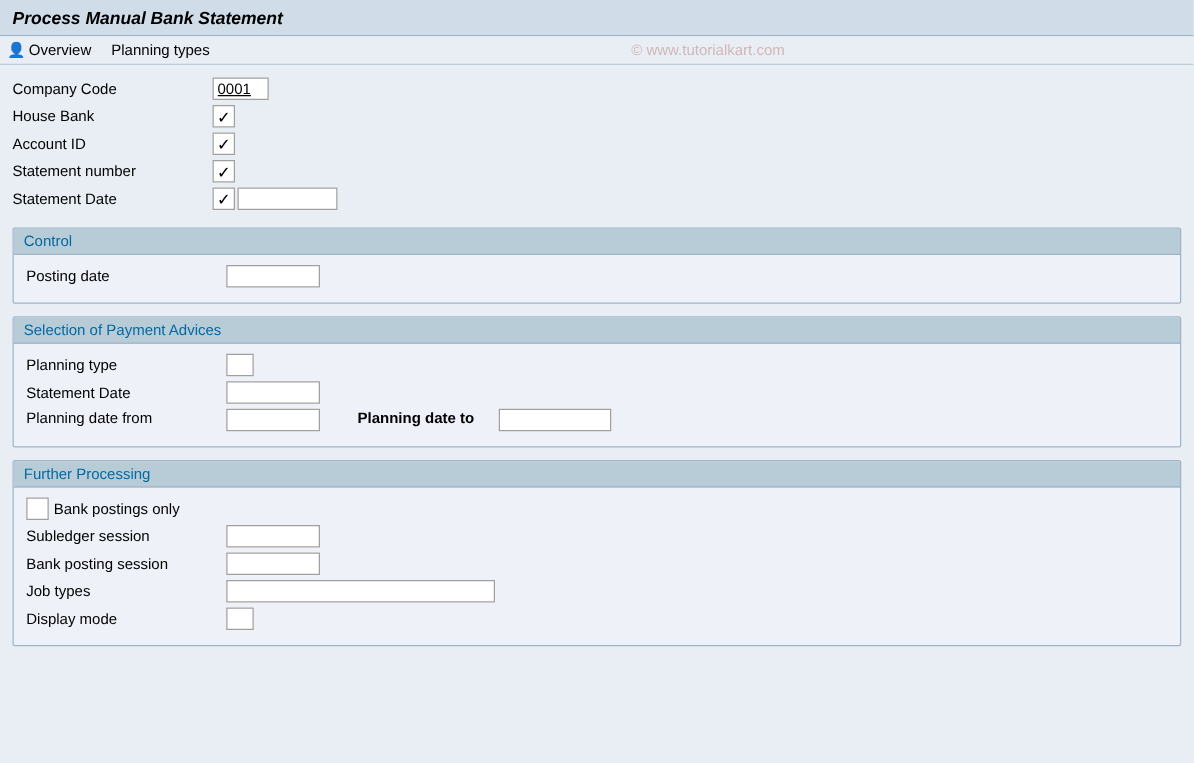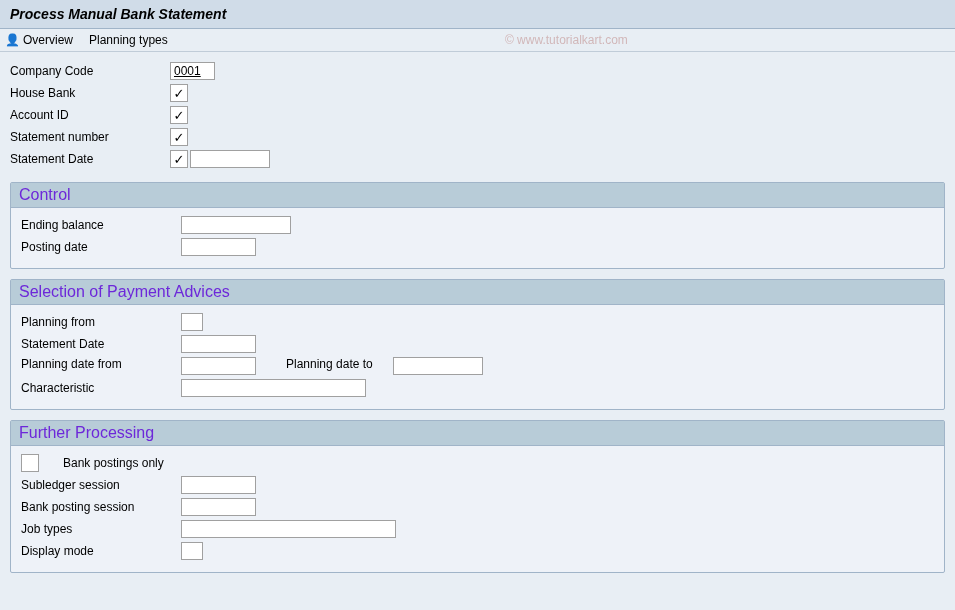--- a/index.html
+++ b/index.html
@@ -92,23 +92,23 @@
 
     .section-box {
       border: 1px solid #a0b4c8;
       border-radius: 2px;
       margin-bottom: 10px;
       background: #eef2f8;
     }
     .section-header {
       background: #b8ccd8;
       padding: 3px 8px;
-      font-size: 16px;
+      font-size: 12px;
       font-weight: normal;
-      color: #6d28d9;
+      color: #0369a1;
       border-bottom: 1px solid #a0b4c8;
     }
     .section-body {
       padding: 8px 10px;
     }
 
     .two-col-row {
       display: flex;
       align-items: flex-start;
     }
@@ -117,21 +117,20 @@
       font-size: 12px;
       margin-left: 20px;
       margin-right: 8px;
       white-space: nowrap;
     }
 
     .checkbox-row {
       display: flex;
       align-items: center;
       margin-bottom: 4px;
-      gap: 20px;
     }
     .checkbox-row .checkbox-icon {
       margin-right: 4px;
     }
   </style>
 </head>
 <body>
 
 <div class="title-bar">
   <h1>Process Manual Bank Statement</h1>
@@ -171,50 +170,42 @@
     <span class="checkbox-icon">✓</span>
     <input class="field-input" style="width: 80px; margin-left: 2px;" type="text" value="">
   </div>
 
   <div style="height:10px;"></div>
 
   <div class="section-box">
     <div class="section-header">Control</div>
     <div class="section-body">
       <div class="field-row">
-        <span class="field-label">Ending balance</span>
-        <input class="field-input field-input-md" type="text" value="" style="">
-      </div>
-      <div class="field-row">
         <span class="field-label">Posting date</span>
         <input class="field-input" style="width: 75px;" type="text" value="">
       </div>
     </div>
   </div>
 
   <div class="section-box">
     <div class="section-header">Selection of Payment Advices</div>
     <div class="section-body">
       <div class="field-row">
-        <span class="field-label">Planning from</span>
+        <span class="field-label">Planning type</span>
         <input class="field-input" style="width: 22px;" type="text" value="">
       </div>
       <div class="field-row">
         <span class="field-label">Statement Date</span>
         <input class="field-input" style="width: 75px;" type="text" value="">
       </div>
       <div class="two-col-row field-row">
         <span class="field-label">Planning date from</span>
         <input class="field-input" style="width: 75px;" type="text" value="">
-        <span class="field-label-mid" style="margin-left:30px; margin-right:20px; width:auto;">Planning date to</span>
+        <span class="field-label-mid" style="margin-left:30px; margin-right:20px; width:auto;font-weight:bold;">Planning date to</span>
         <input class="field-input" style="width: 90px;" type="text" value="">
-      </div>
-      <div class="field-row">
-        <span class="field-label">Characteristic</span>
-        <input class="field-input" style="width: 185px;" type="text" value="">
       </div>
     </div>
   </div>
 
   <div class="section-box">
     <div class="section-header">Further Processing</div>
     <div class="section-body">
       <div class="checkbox-row">
         <span class="checkbox-icon" style="margin-right:4px;"></span>
         <span>Bank postings only</span>

